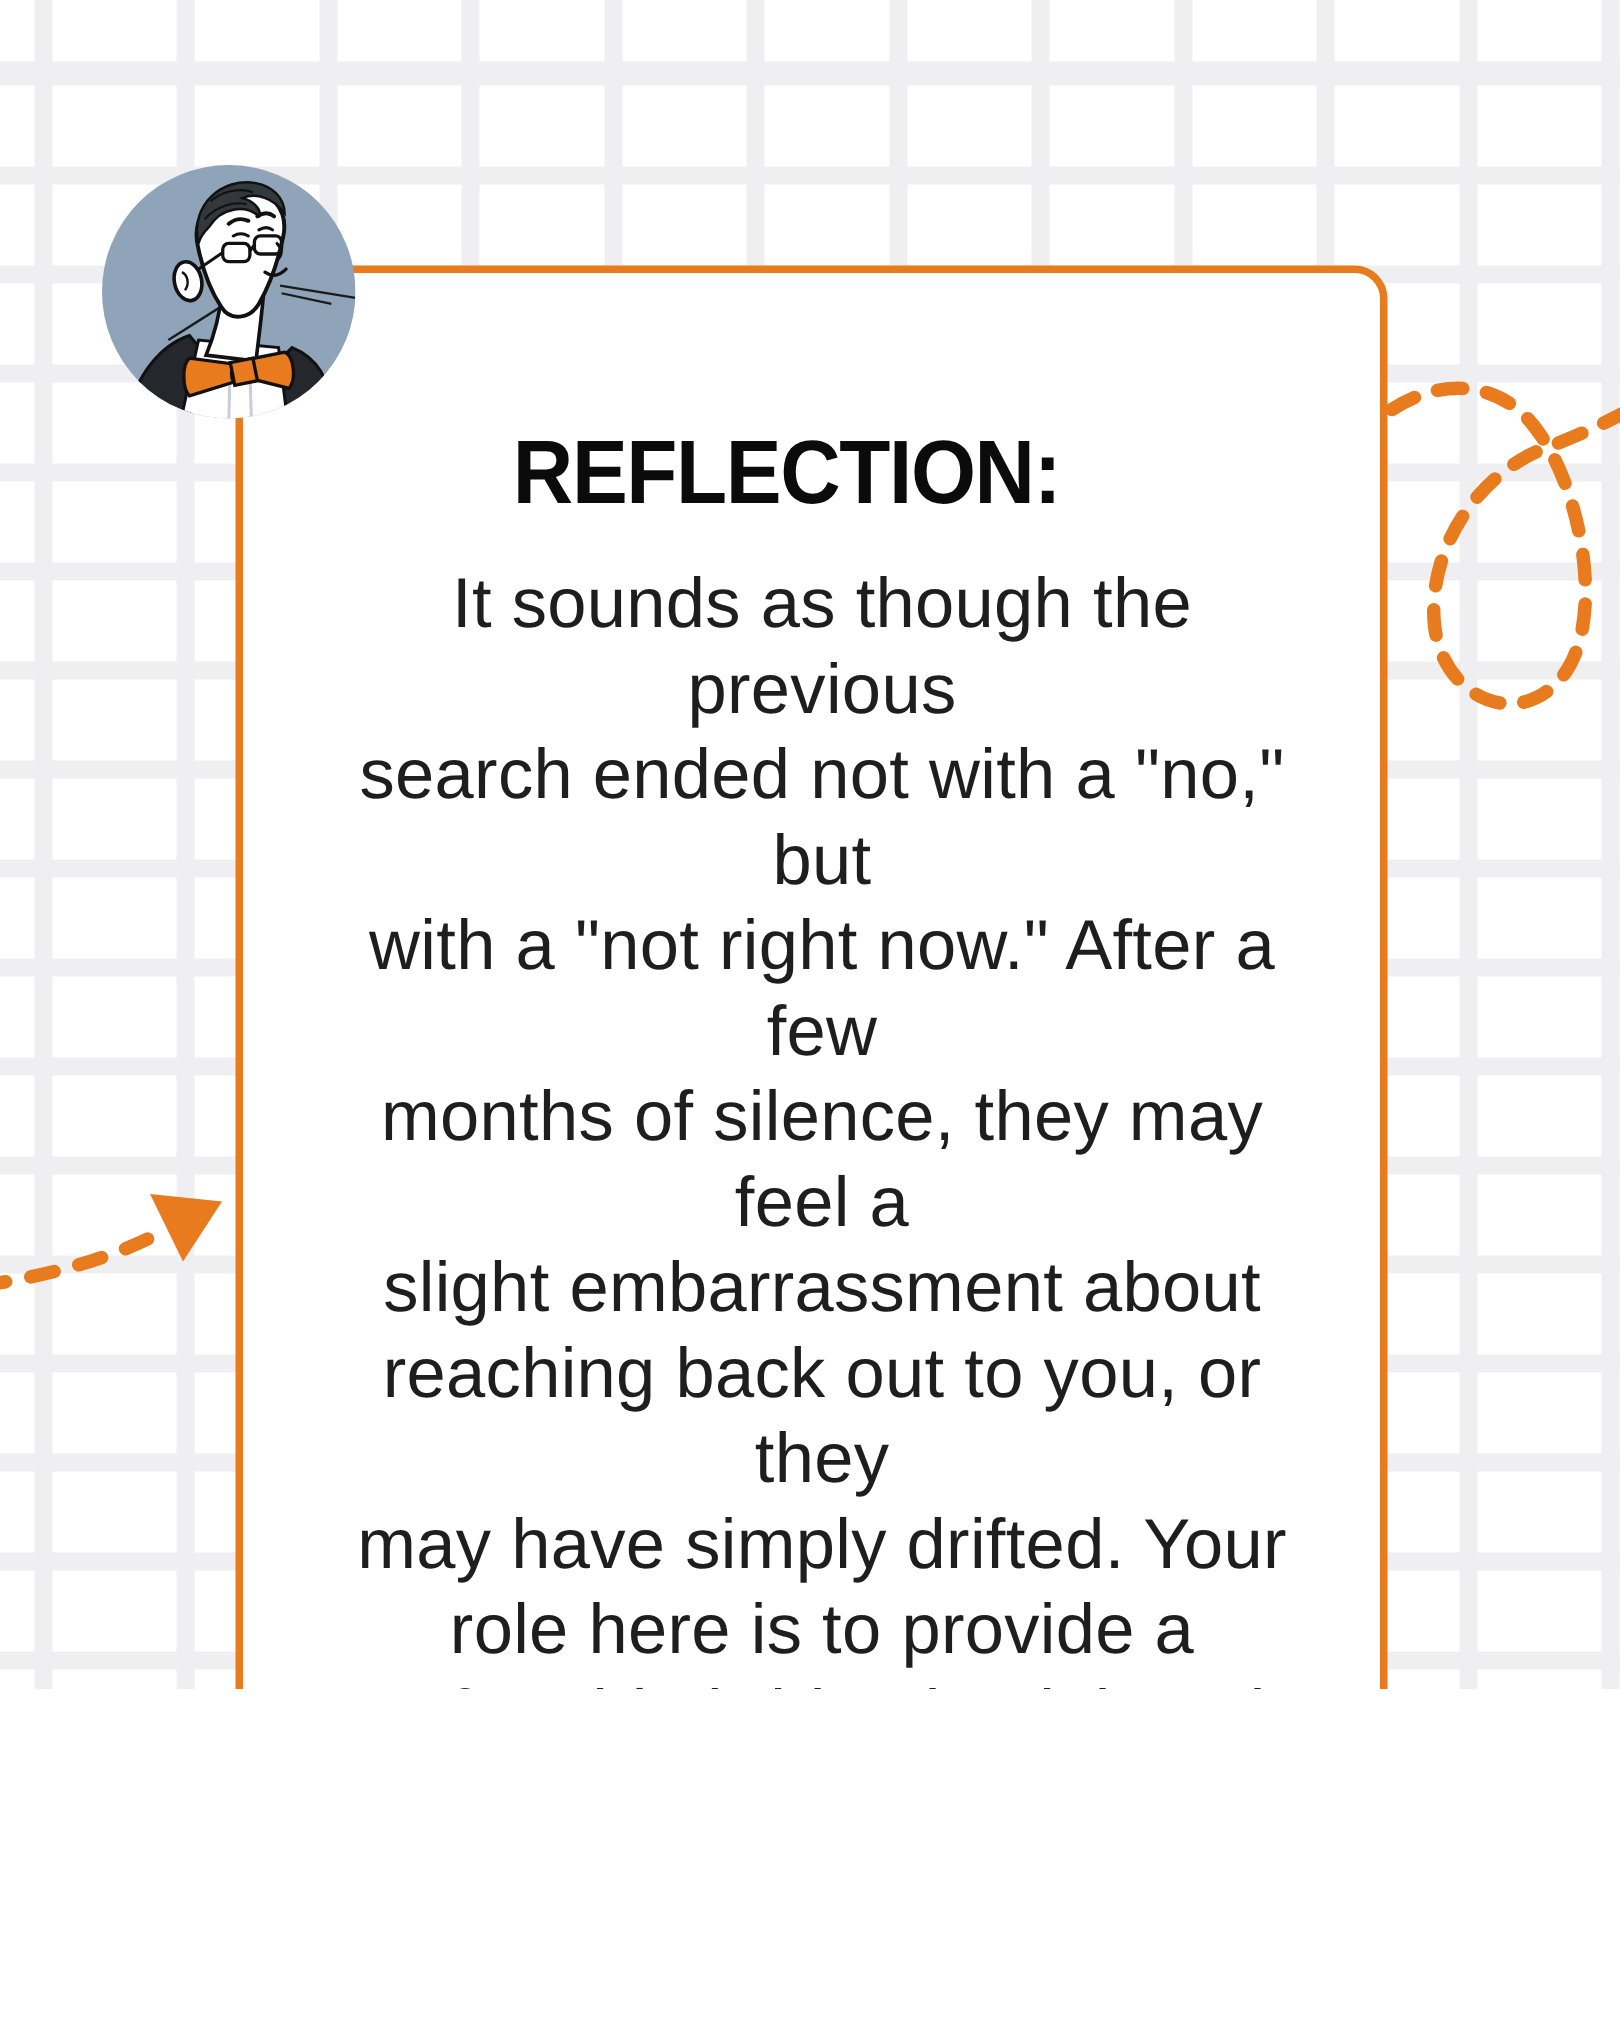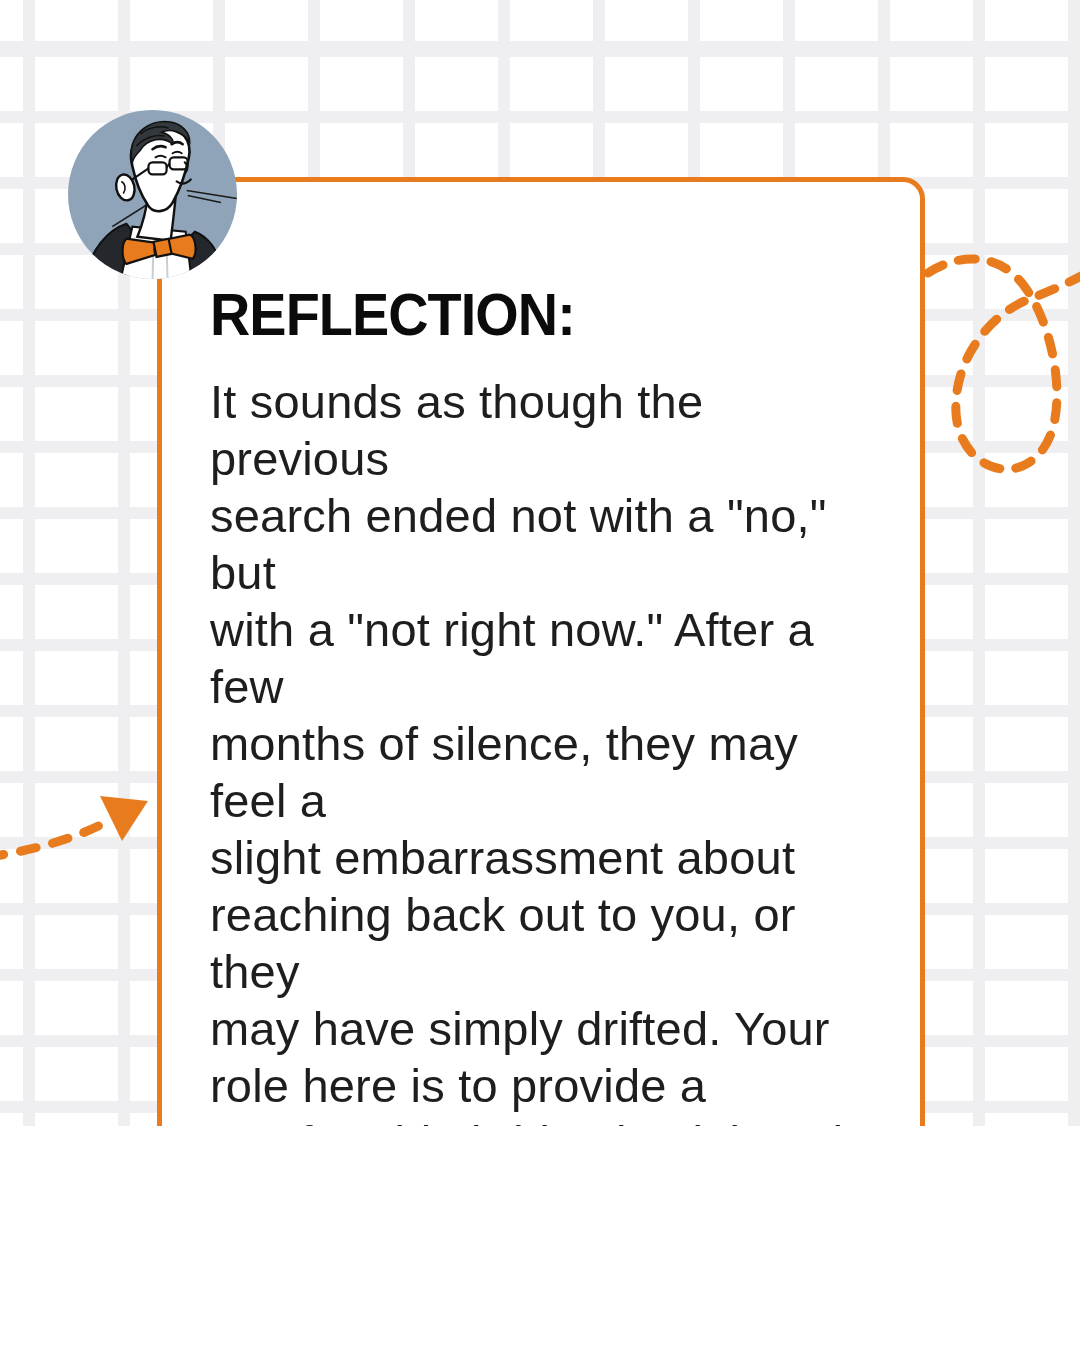--- a/index.html
+++ b/index.html
@@ -8,20 +8,21 @@
   }
   html,body{margin:0;padding:0;}
   .canvas{
     position:relative; width:1080px; height:1126px; overflow:hidden;
     background-color:#fff;
     background-image:
       repeating-linear-gradient(90deg, var(--grid) 0 12px, transparent 12px 95px),
       repeating-linear-gradient(180deg, var(--grid) 0 12px, transparent 12px 66px);
     background-position: 23px 0px, 0px 45px;
     font-family:"Liberation Sans", sans-serif;
+    text-align:center;
   }
   .deco{position:absolute; inset:0; width:1080px; height:1350px; pointer-events:none; z-index:5;}
   .card{
     position:absolute; left:157px; top:177px; width:768px; height:994px; box-sizing:border-box;
     background:var(--card-bg); border:5px solid var(--accent); border-radius:22px;
     padding:101px 34px 0 48px; z-index:10;
   }
   .card h1{
     margin:0; color:var(--heading);
     font-family:"Liberation Sans", sans-serif; font-weight:900;

